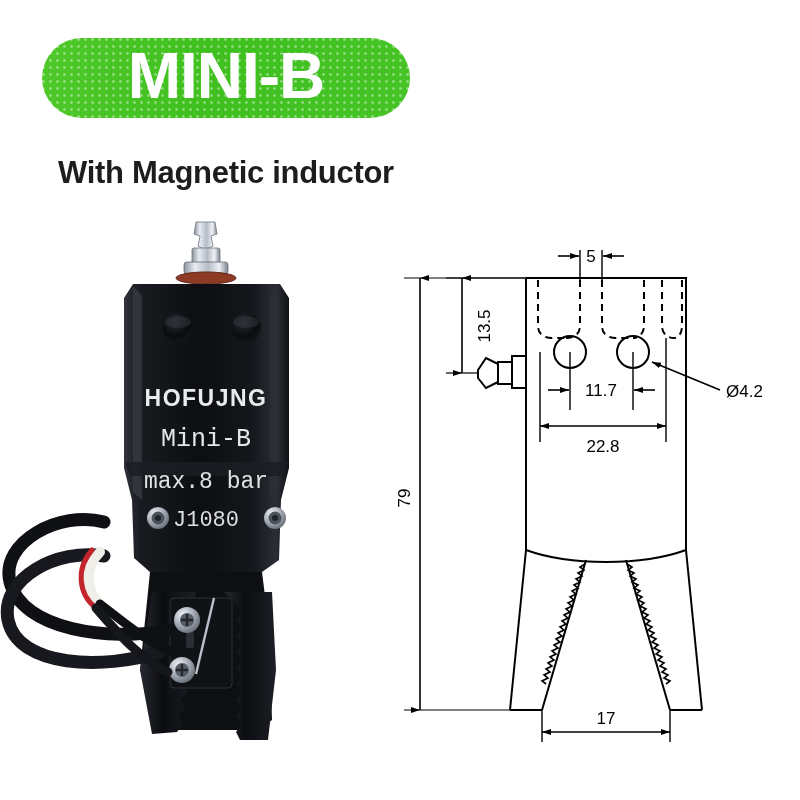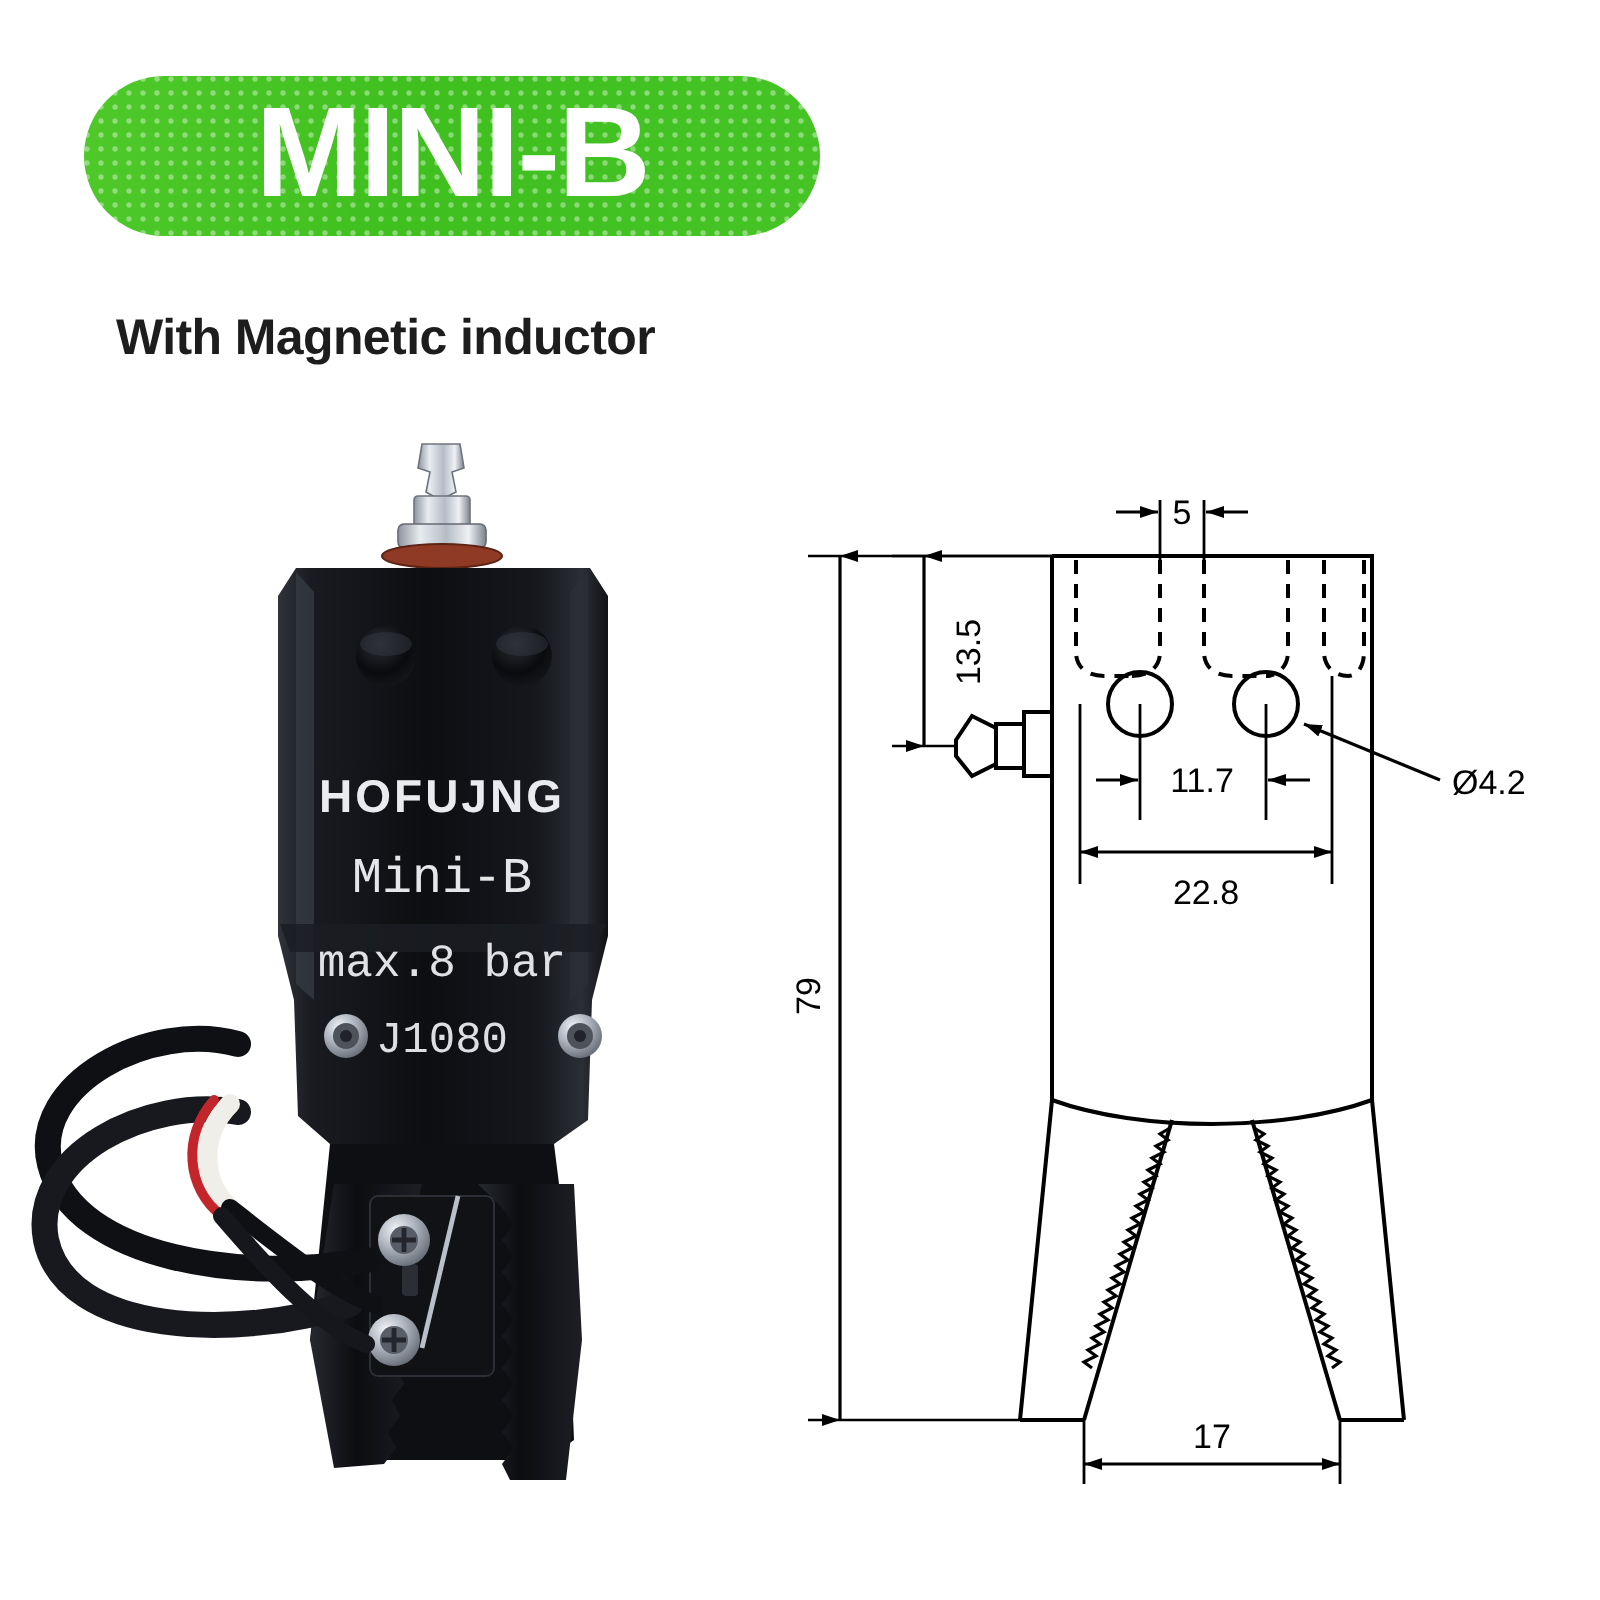--- a/index.html
+++ b/index.html
@@ -40,36 +40,35 @@
     letter-spacing: -1px;
     line-height: 1;
     font-family: "Liberation Sans", sans-serif;
     padding-bottom: 4px;
   }
 
   #subtitle {
     position: absolute;
     left: 58px;
     top: 155px;
-    font-size: 25px;
+    font-size: 31px;
     font-weight: bold;
     color: #1d1d1d;
     letter-spacing: -0.3px;
     font-family: "Liberation Sans", sans-serif;
     white-space: nowrap;
   }
 
   
   #photo {
     position: absolute;
     left: 0px;
     top: 200px;
     width: 400px;
     height: 590px;
-    margin-left: 15px;
   }
   #photo svg { display: block; }
 
   
   #drawing {
     position: absolute;
     left: 390px;
     top: 230px;
     width: 410px;
     height: 520px;

